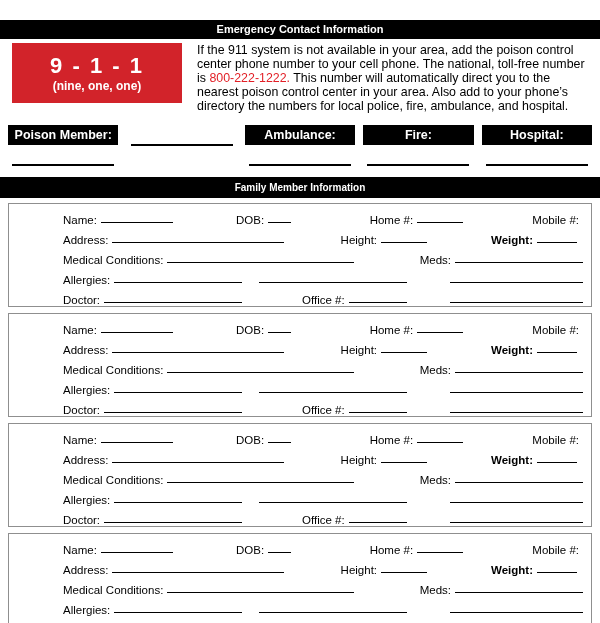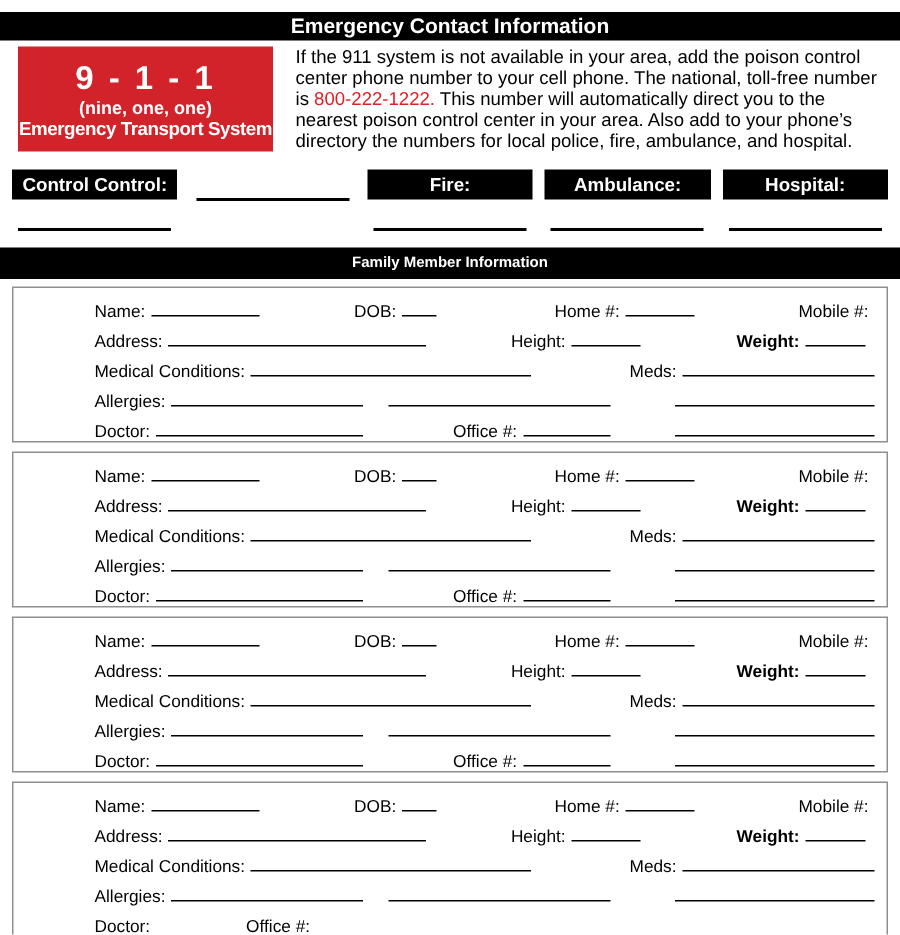--- a/index.html
+++ b/index.html
@@ -8,26 +8,26 @@
     --line:#000;
     --box-border:#8f8f8f;
   }
   *{box-sizing:border-box;}
   html,body{margin:0;padding:0;}
   body{
     width:600px;height:623px;overflow:hidden;background:#fff;color:#000;
     font-family:"Liberation Sans", sans-serif;
   }
   .bar{background:#000;color:#fff;font-weight:bold;text-align:center;width:600px;}
-  .bar.top{margin-top:8px;height:19px;line-height:19px;font-size:14px;}
+  .bar.top{margin-top:20px;height:19px;line-height:19px;font-size:11px;}
   .bar.family{margin-top:11px;height:21px;line-height:21px;font-size:10px;}
 
   .intro{display:flex;margin:4px 8px 0 12px;}
   .red-box{
-    width:170px;height:70px;background:var(--red);color:#fff;flex-shrink:0;
+    width:170px;height:60px;background:var(--red);color:#fff;flex-shrink:0;
     display:flex;flex-direction:column;justify-content:center;text-align:center;font-weight:bold;
   }
   .n911-num{font-size:22px;letter-spacing:2px;line-height:24px;}
   .n911-sub{font-size:12px;line-height:14px;margin-top:1px;}
   .n911-cap{font-size:12.5px;letter-spacing:-0.3px;line-height:14px;}
   .intro-text{margin:0 0 0 15px;width:398px;font-size:12.4px;line-height:14px;}
   .phone{color:var(--phone-red);font-weight:normal;}
 
   .contacts-row{display:flex;margin:12px 8px 0;gap:8px;}
   .contact-col{flex:1;}
@@ -62,42 +62,41 @@
 <body>
 
 <div>
 
   <div class="bar top">Emergency Contact Information</div>
 
   <div class="intro">
     <div class="red-box" style="background: rgb(210, 35, 42);">
       <div class="n911-num">9 - 1 - 1</div>
       <div class="n911-sub">(nine, one, one)</div>
-      <div class="n911-cap">Emergency Transport System</div>
     </div>
     <p class="intro-text"><span>If the 911 system is not available in your area, add the poison control center phone number to your cell phone. The national, toll-free number is </span><span class="phone" style="color: rgb(226, 31, 38);">800-222-1222.</span><span> This number will automatically direct you to the nearest poison control center in your area. Also add to your phone’s directory the numbers for local police, fire, ambulance, and hospital.</span></p>
   </div>
 
   <div class="contacts-row" id="contacts-row">
   <div class="contact-col">
-    <div class="contact-label">Control Control:</div>
-    <div class="contact-line"></div>
-  </div>
-
-  <div class="contact-col">
+    <div class="contact-label">Poison Member:</div>
+    <div class="contact-line"></div>
+  </div>
+
+  <div class="contact-col">
+    <div class="contact-line"></div>
+  </div>
+
+  <div class="contact-col">
+    <div class="contact-label">Ambulance:</div>
     <div class="contact-line"></div>
   </div>
 
   <div class="contact-col">
     <div class="contact-label">Fire:</div>
-    <div class="contact-line"></div>
-  </div>
-
-  <div class="contact-col">
-    <div class="contact-label">Ambulance:</div>
     <div class="contact-line"></div>
   </div>
 
   <div class="contact-col">
     <div class="contact-label">Hospital:</div>
     <div class="contact-line"></div>
   </div>
 </div>
 
   <div class="bar family">Family Member Information</div>

